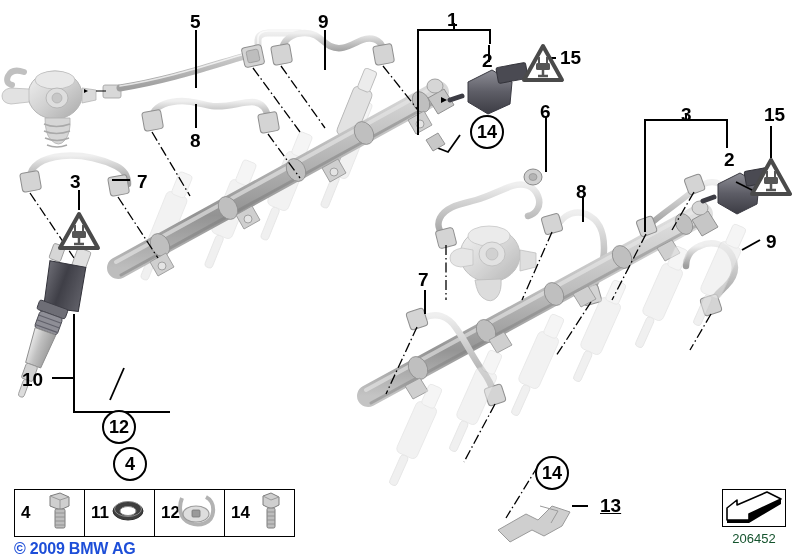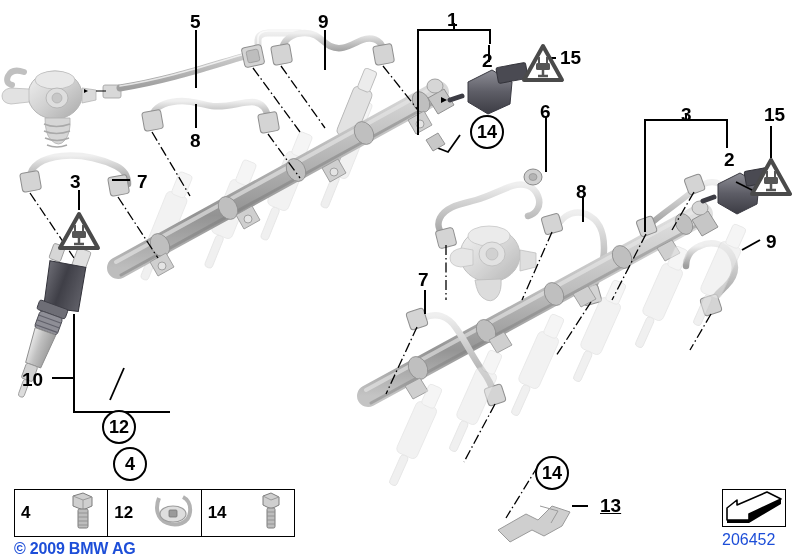--- a/index.html
+++ b/index.html
@@ -98,23 +98,23 @@
     height: 38px;
     border: 1.5px solid #000;
     box-sizing: border-box;
     background: #fff;
   }
   .diagram-id {
     position: absolute;
     left: 722px;
     top: 531px;
     width: 64px;
-    text-align: left;
-    font-size: 16px;
-    color: #1d4ed8;
+    text-align: center;
+    font-size: 13px;
+    color: #14532d;
     font-family: "Liberation Sans", sans-serif;
   }
 </style>
 </head>
 <body>
 
 <div id="page">
 
   <svg id="art" viewBox="0 0 800 560">
     <defs>
@@ -561,20 +561,30 @@
   <div class="legend-box">
     <div class="legend-cell">
       <span class="legend-num">4</span>
       <span class="legend-icon">
         <svg width="34" height="40" viewBox="0 0 34 40">
           <path d="M8,5 L18,2 L27,6 L27,15 L18,19 L8,15 Z" fill="#cfcfcf" stroke="#7d7d7d" stroke-width="1"></path>
           <path d="M8,5 L18,9 L27,6" fill="none" stroke="#9a9a9a" stroke-width="1"></path>
           <path d="M18,9 L18,19" fill="none" stroke="#9a9a9a" stroke-width="1"></path>
           <rect x="13" y="18" width="10" height="19" rx="1.5" fill="#bdbdbd" stroke="#7d7d7d" stroke-width="1"></rect>
           <path d="M13,22 l10,0 M13,26 l10,0 M13,30 l10,0 M13,34 l10,0" stroke="#8e8e8e" stroke-width="0.9"></path>
+        </svg>
+      </span>
+    </div>
+    <div class="legend-cell">
+      <span class="legend-num">11</span>
+      <span class="legend-icon">
+        <svg width="36" height="26" viewBox="0 0 36 26">
+          <ellipse cx="18" cy="13" rx="15" ry="9" fill="#3f3f3f" stroke="#2b2b2b" stroke-width="1"></ellipse>
+          <ellipse cx="18" cy="13" rx="8" ry="4.5" fill="#ffffff" stroke="#8d8d8d" stroke-width="1"></ellipse>
+          <ellipse cx="18" cy="11" rx="13.5" ry="7.5" fill="none" stroke="#8a8a8a" stroke-width="1"></ellipse>
         </svg>
       </span>
     </div>
     <div class="legend-cell">
       <span class="legend-num">12</span>
       <span class="legend-icon">
         <svg width="40" height="32" viewBox="0 0 40 32">
           <path d="M6,3 C2,13 4,24 14,28 C24,32 36,28 37,17 C38,9 34,4 30,2" fill="none" stroke="#b2b2b2" stroke-width="4"></path>
           <ellipse cx="20" cy="19" rx="13" ry="8" fill="#dedede" stroke="#9c9c9c" stroke-width="1.2"></ellipse>
           <rect x="16" y="15" width="8" height="7" rx="1" fill="#9a9a9a" stroke="#777" stroke-width="0.8"></rect>

